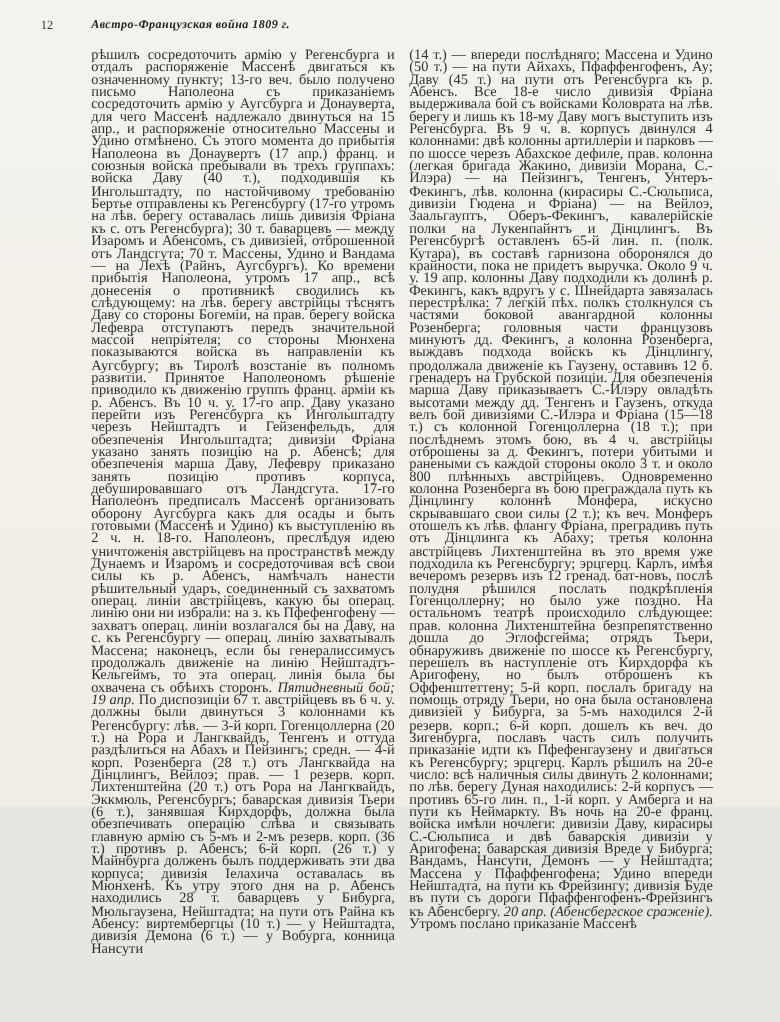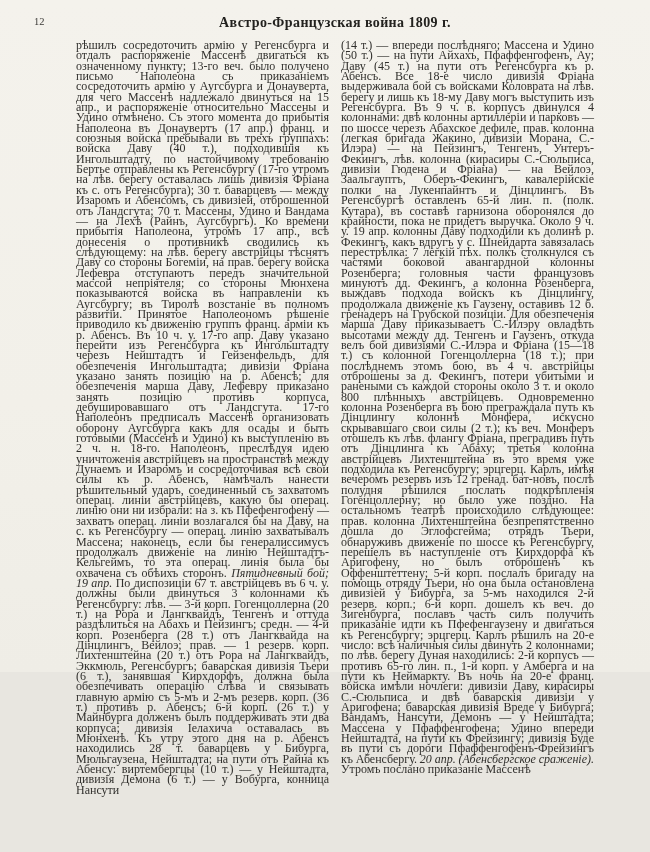--- a/index.html
+++ b/index.html
@@ -21,26 +21,27 @@
     position:relative;
     height:22px;
     margin-bottom:4px;
   }
   .page-number{
     position:absolute;left:-42px;top:2px;
     font-size:10.5px;
     color:#3a3936;
   }
   .page-title{
-    text-align:center;
+    text-align:left;
     font-weight:bold;
-    font-size:14px;
+    font-size:10px;
     letter-spacing:0.4px;
     color:#23221f;
     padding-top:1px;
+    font-style:italic;
   }
   .text-body{
     display:flex;
     gap:12px;
   }
   .col{
     width:253px;
     font-size:12px;
     line-height:10.35px;
     text-align:justify;

